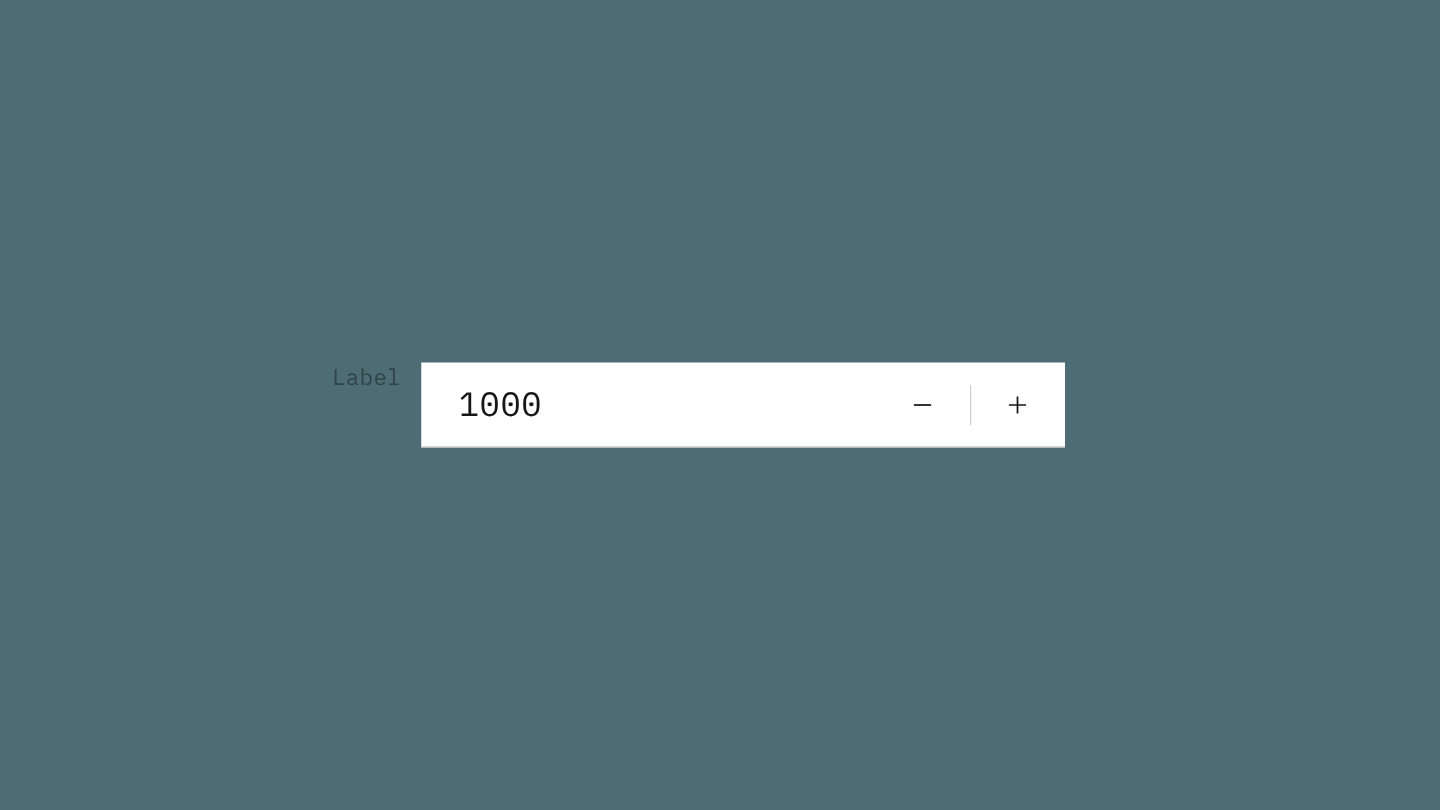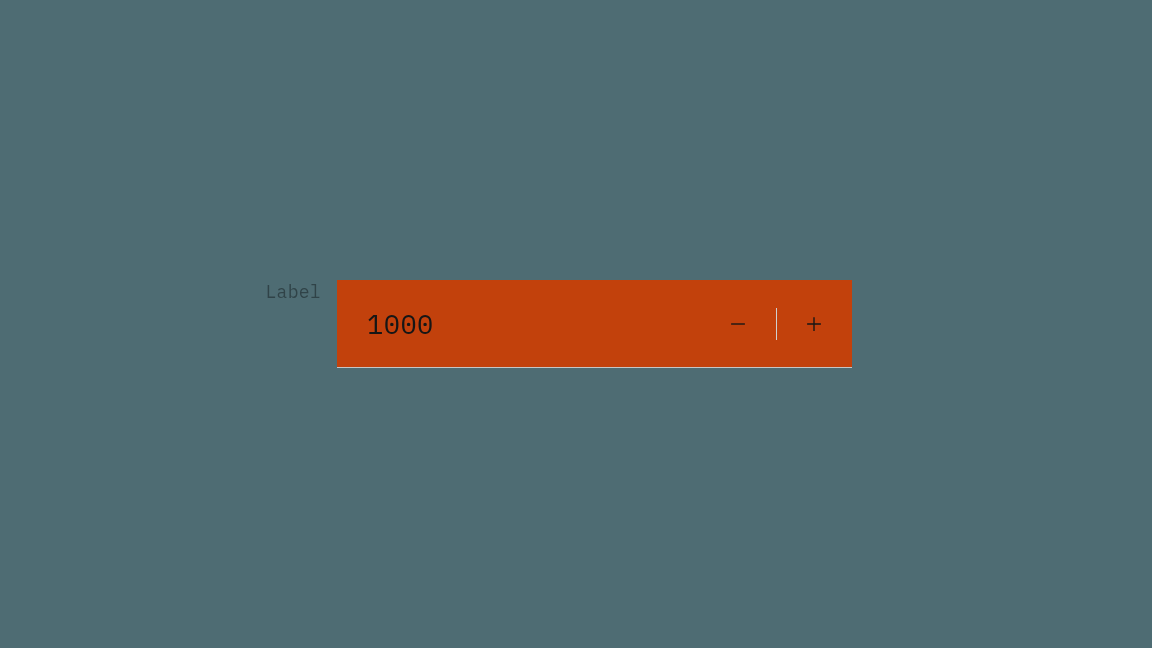--- a/index.html
+++ b/index.html
@@ -21,22 +21,22 @@
       font-size: 18px;
       line-height: 1.3;
       color: #21272a;
       opacity: 0.45;
       mix-blend-mode: multiply;
       letter-spacing: 0.3px;
     }
     .stepper {
       display: flex;
       align-items: center;
-      height: 88px;
-      background: #c2410c;
+      height: 68px;
+      background: #ffffff;
       border-bottom: 1px solid #c6c6c6;
       padding-left: 30px;
     }
     .value {
       flex: 1;
       font-size: 27px;
       color: #161616;
       letter-spacing: 0.5px;
       border: none;
       background: transparent;

